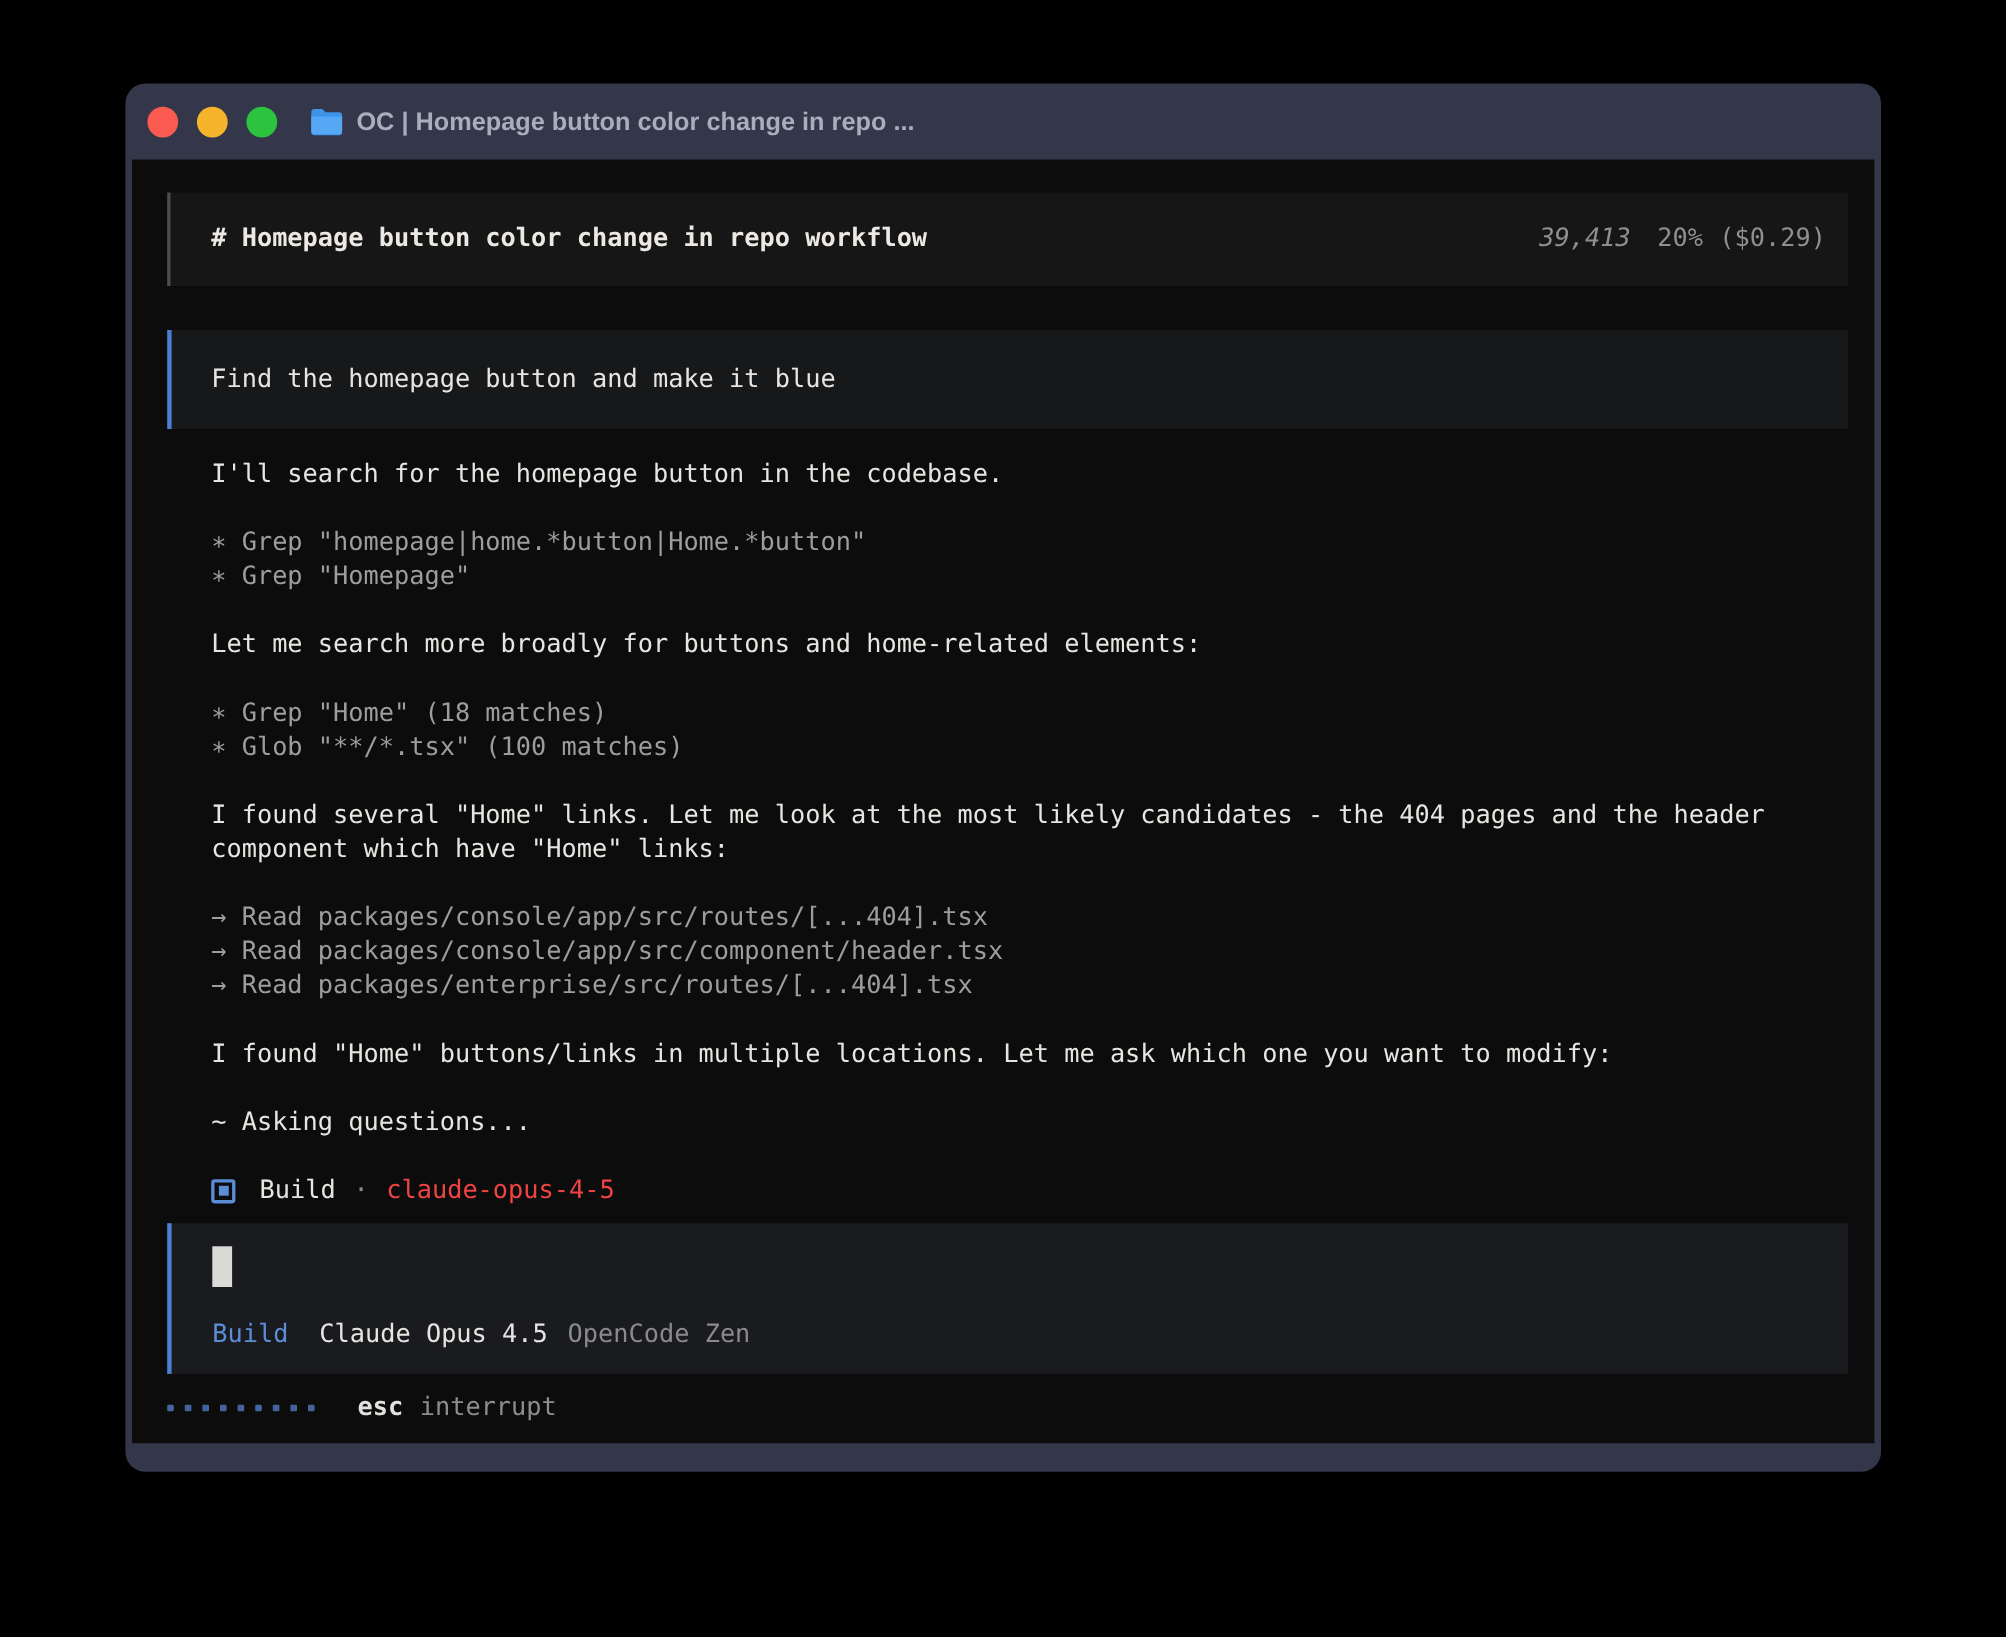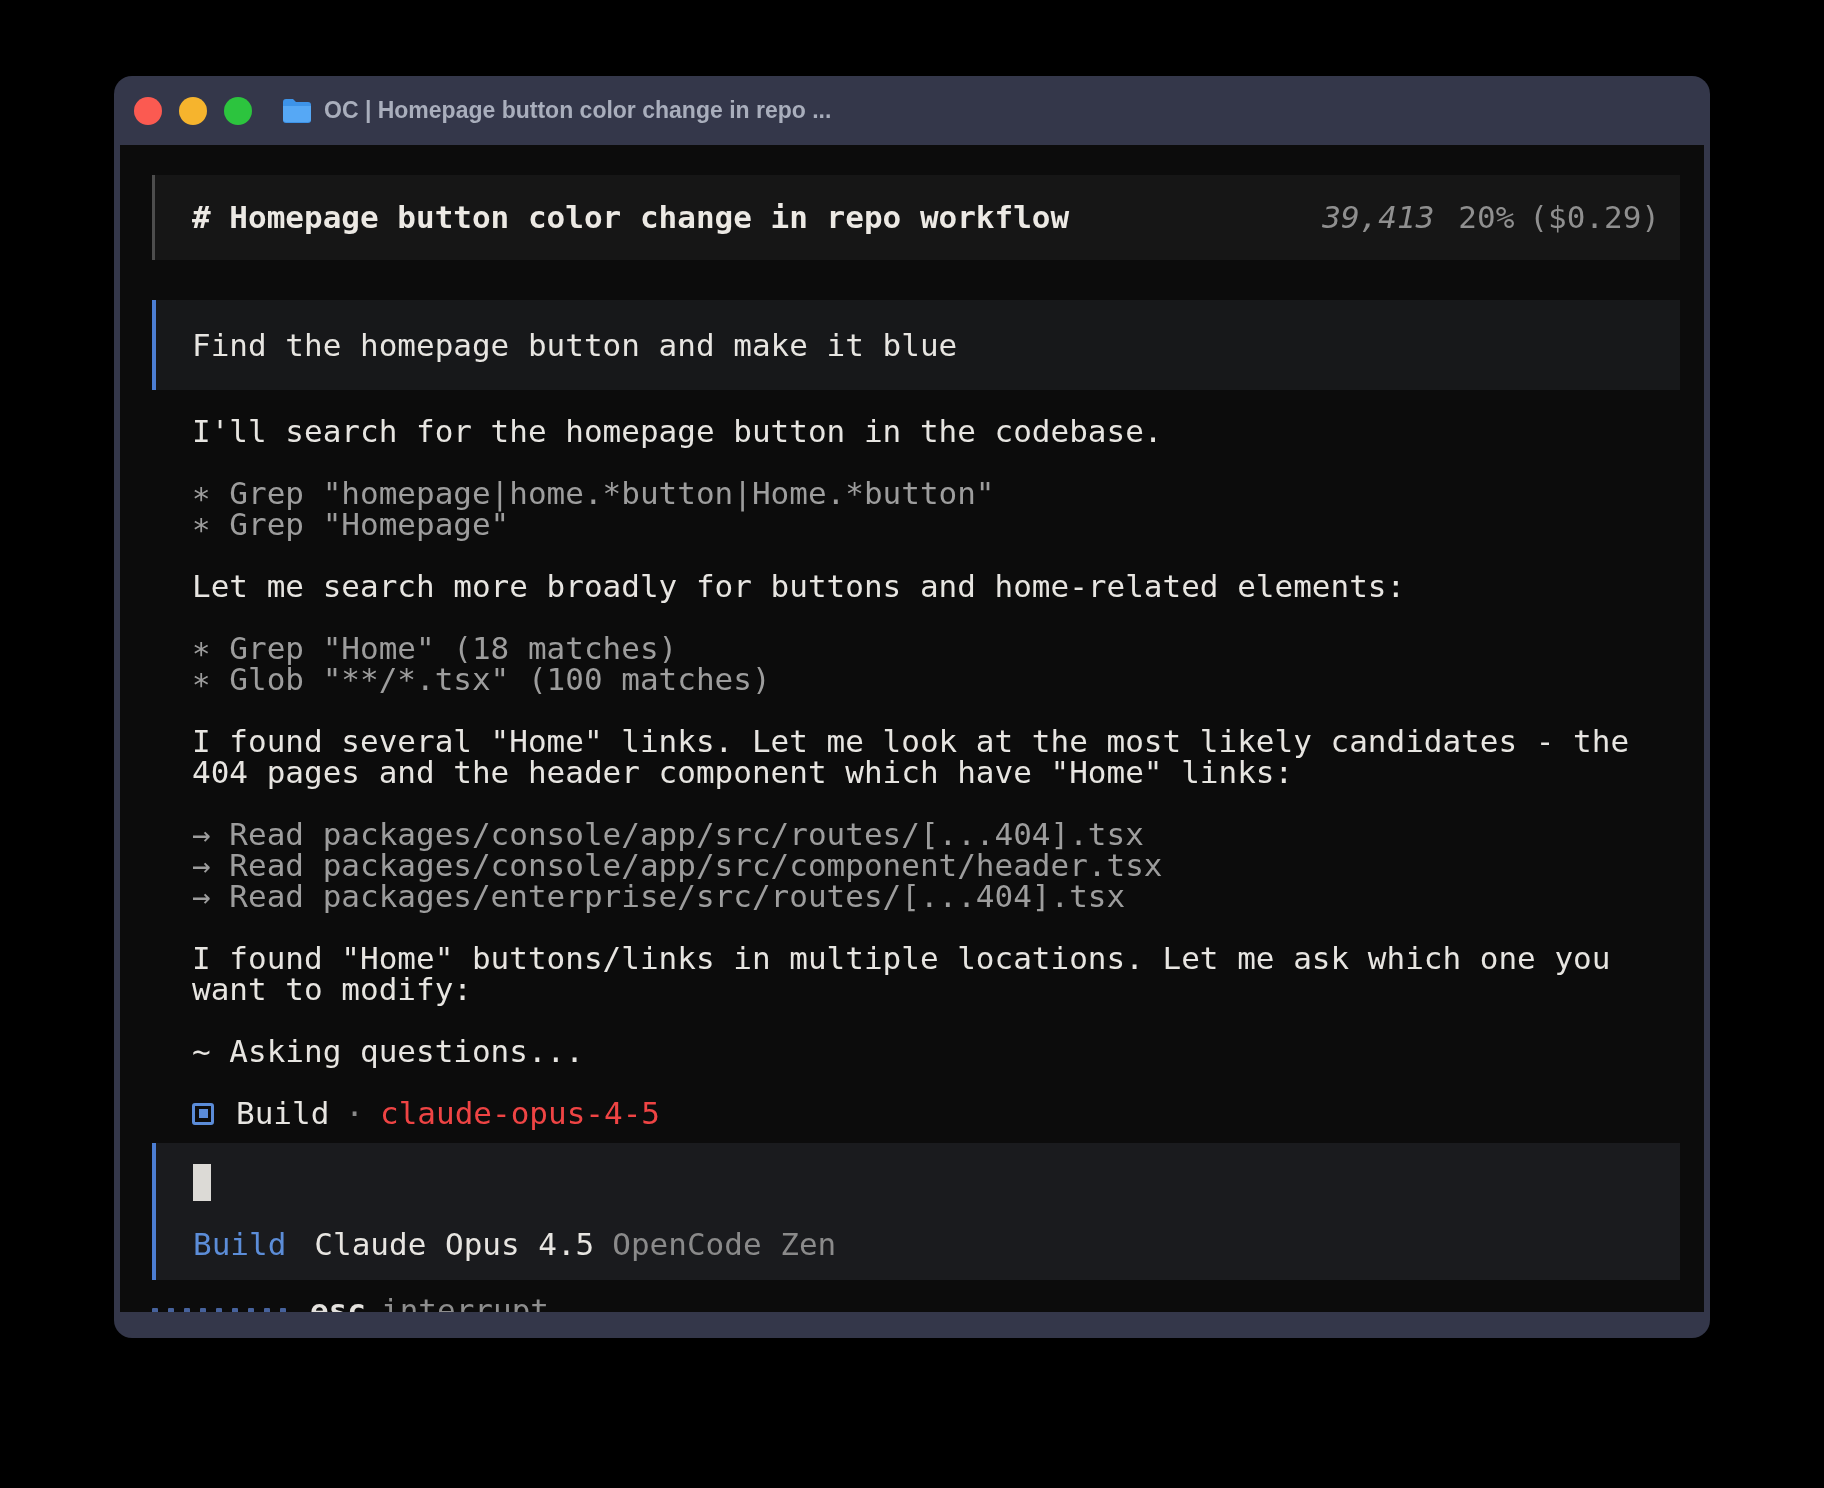--- a/index.html
+++ b/index.html
@@ -28,21 +28,21 @@
     font-family: "Liberation Sans", sans-serif;
     font-weight: bold; font-size: 23px; color: #a9aebc;
     white-space: nowrap;
   }
 
   
   .term {
     position: absolute; left: 6px; right: 6px; top: 69px; bottom: 26px;
     background: #0c0c0c; overflow: hidden;
     padding: 30px 24px 0 32px;
-    font-size: 31px; line-height: 31px; color: #e7e5e1;
+    font-size: 23px; line-height: 31px; color: #e7e5e1;
   }
 
   .block-header {
     height: 85px; display: flex; align-items: center; justify-content: space-between;
     background: #161616; border-left: 3px solid #4d4d4d;
     padding: 0 20px 0 37px;
   }
   .block-header .h-title { font-weight: bold; color: #ece9e4; white-space: nowrap; }
   .h-stats { color: #8f8f8f; white-space: nowrap; }
   .h-stats .tokens { margin-right: 24px; font-style: italic; }
@@ -181,20 +181,20 @@
           <span class="dot"></span>
             <span class="dot"></span>
             <span class="dot"></span>
             <span class="dot"></span>
             <span class="dot"></span>
             <span class="dot"></span>
             <span class="dot"></span>
             <span class="dot"></span>
             <span class="dot"></span>
         </span>
-        <span class="hint-pair" style="margin-left:0;">
+        <span class="hint-pair" style="margin-left:15px;">
           <span class="key">esc</span><span class="hint-label">interrupt</span>
         </span>
       </div>
     </div>
 
   </div>
 </div>
 
 </body></html>

